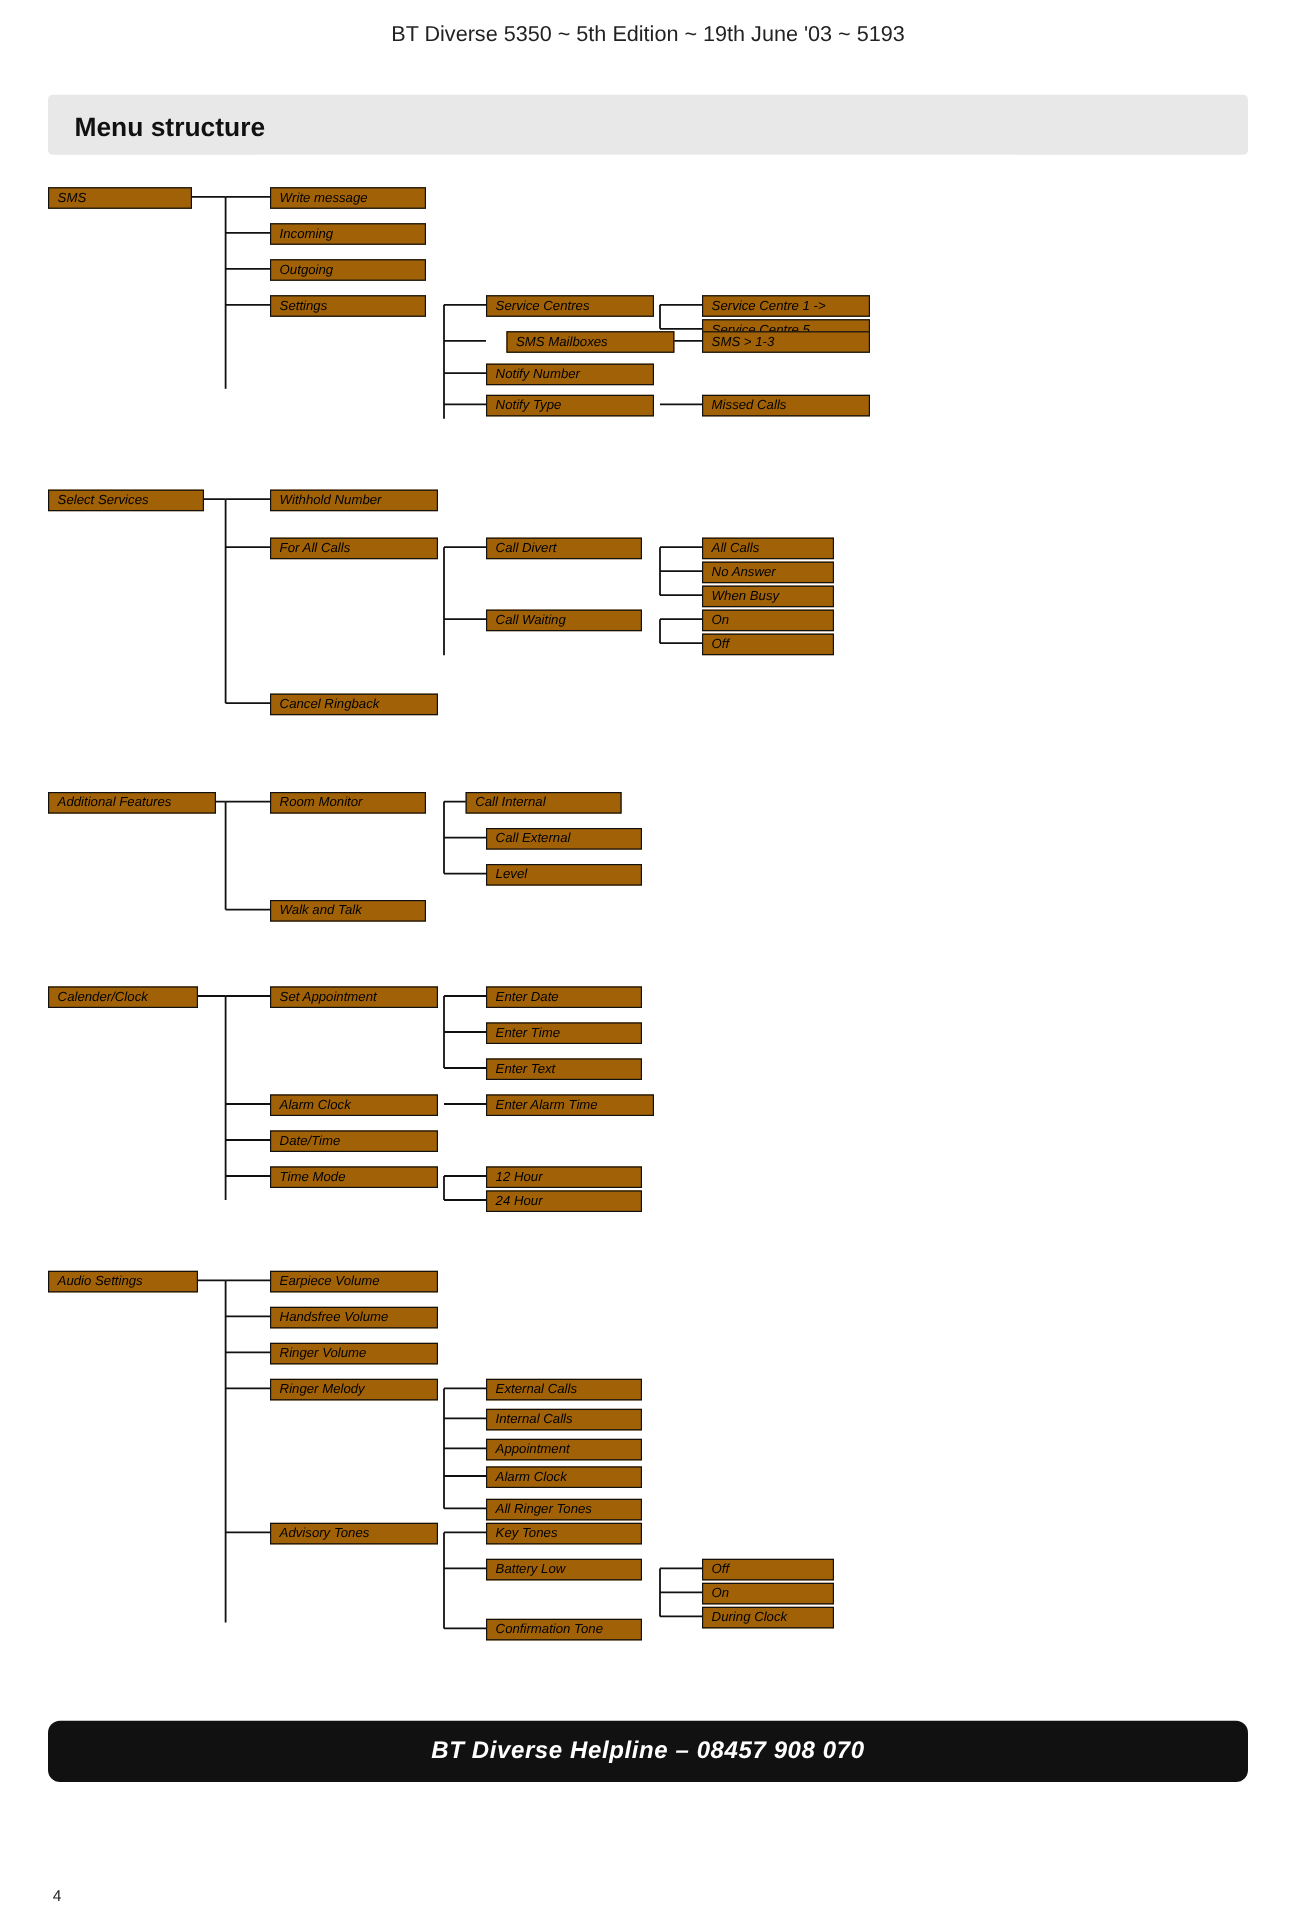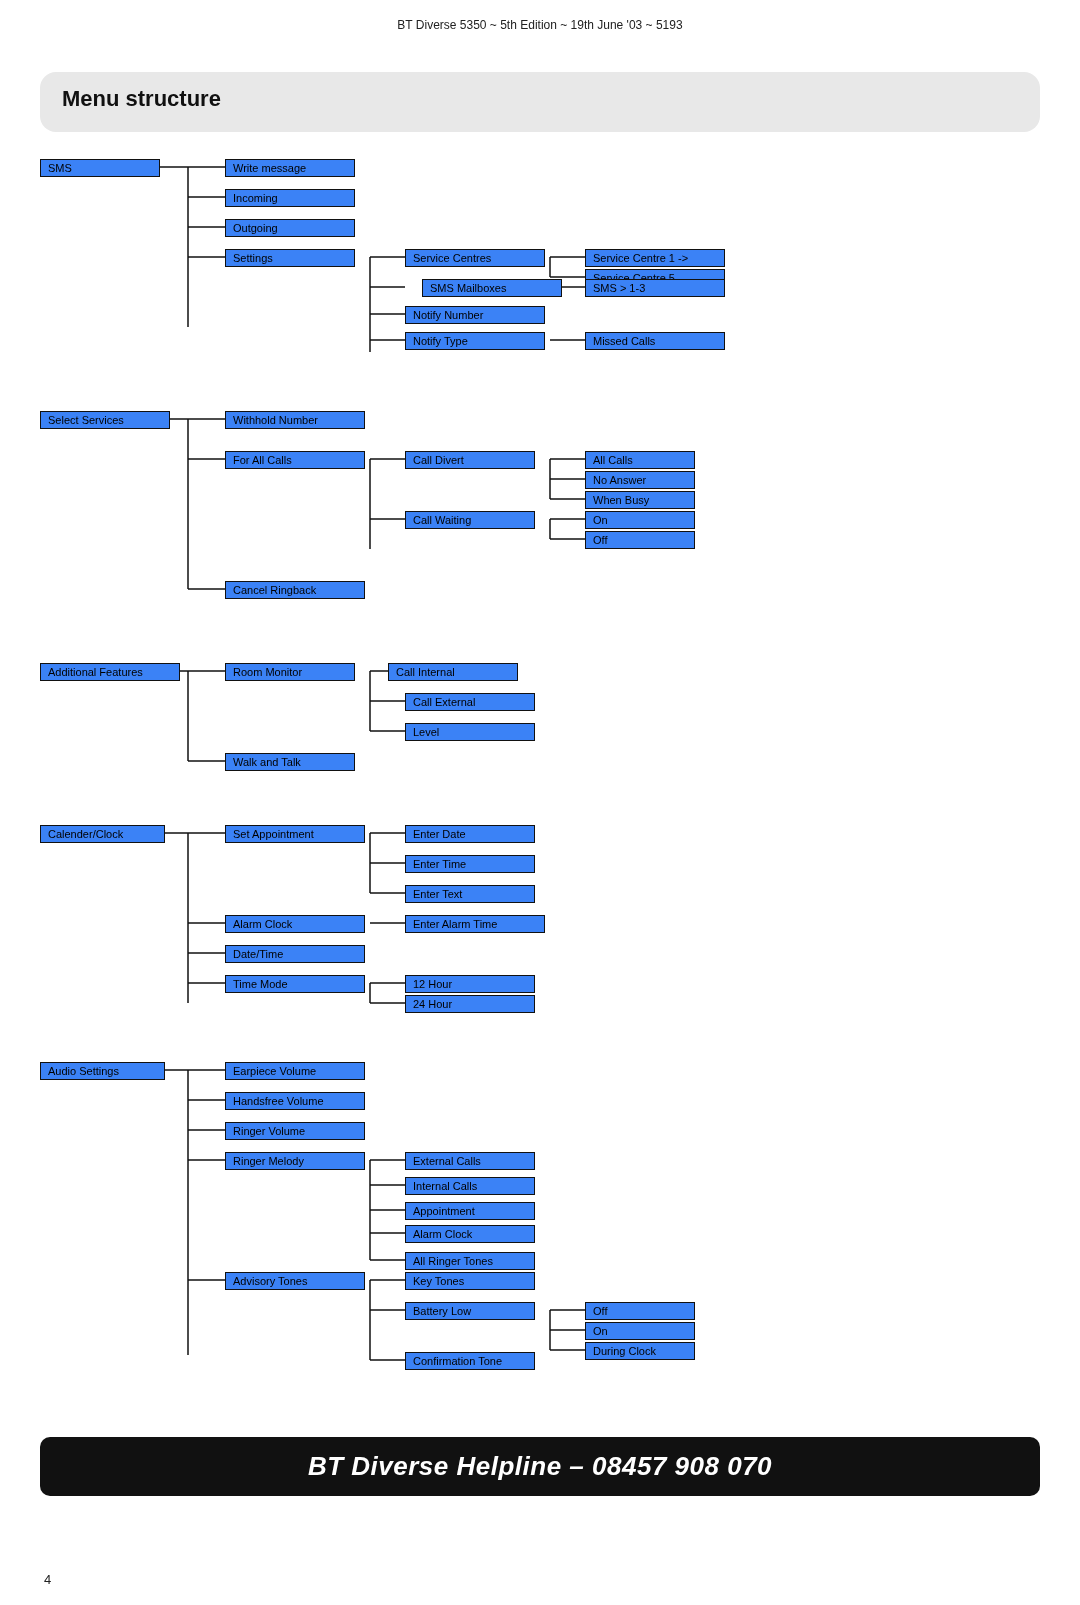--- a/index.html
+++ b/index.html
@@ -8,29 +8,29 @@
       background: #fff;
       width: 1080px;
       min-height: 1605px;
       position: relative;
       font-size: 13px;
     }
 
     .page-header {
       text-align: center;
       padding: 18px 0 10px 0;
-      font-size: 12px;
+      font-size: 18px;
       color: #222;
     }
 
     .menu-structure-box {
       background: #e8e8e8;
-      border-radius: 16px;
+      border-radius: 4px;
       margin: 30px 40px 20px 40px;
-      padding: 14px 22px 20px 22px;
+      padding: 14px 22px 10px 22px;
     }
 
     .menu-structure-box h2 {
       font-size: 22px;
       font-weight: 900;
       color: #111;
     }
 
     .diagram-area {
       margin: 10px 40px 0 40px;
@@ -42,44 +42,45 @@
       top: 0; left: 0;
       pointer-events: none;
       overflow: visible;
     }
 
     .node-abs {
       position: absolute;
       border: 1.5px solid #111;
       padding: 2px 7px;
       font-size: 11px;
-      background: #3b82f6;
+      background: #a16207;
       white-space: nowrap;
       text-align: left;
       display: flex;
       align-items: center;
+      font-style: italic;
     }
 
     .section-wrapper {
       position: relative;
       width: 980px;
       margin: 0 0 22px 0;
     }
 
     
     .page-footer {
       background: #111;
       border-radius: 10px;
       margin: 10px 40px 20px 40px;
       padding: 14px 0;
       text-align: center;
     }
     .page-footer span {
       color: #fff;
-      font-size: 26px;
+      font-size: 20px;
       font-style: italic;
       font-weight: bold;
       letter-spacing: 0.5px;
     }
 
     .page-number {
       position: absolute;
       bottom: 18px;
       left: 44px;
       font-size: 13px;

